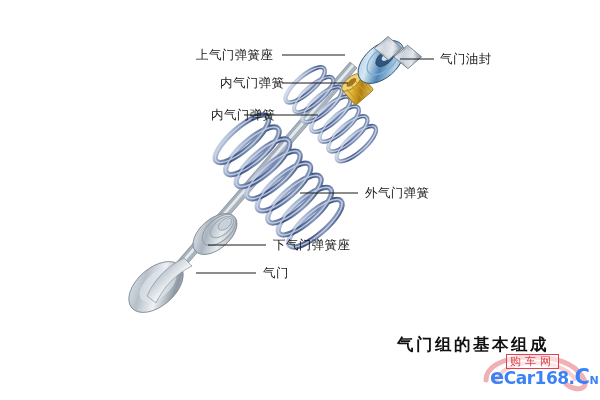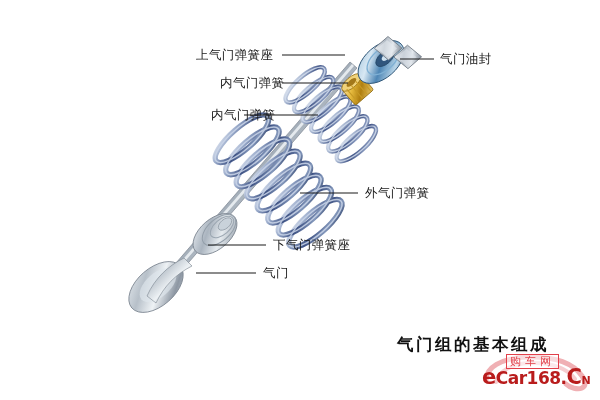--- a/index.html
+++ b/index.html
@@ -45,24 +45,24 @@
     border:1.6px solid #e2404a;
     padding:0px 3px;
     font-size:11px;line-height:13px;
     color:#e2404a;
     letter-spacing:4px;
     font-weight:400;
     background:rgba(255,255,255,0.55);
     font-family:"DejaVu Sans","Liberation Sans",sans-serif;
   }
   #wm-text{
-    position:absolute;left:4px;top:16px;
+    position:absolute;left:12px;top:16px;
     font-size:17px;line-height:19px;
     font-weight:700;
-    color:#b91c1c;
+    color:#3b82f6;
     letter-spacing:-0.5px;
     font-family:"DejaVu Sans","Liberation Sans",sans-serif;
     text-align:center;
   }
   #wm-text .lt{font-size:21px;}
   #wm-text .sm{font-size:11px;}
 </style>
 </head>
 <body>
 

